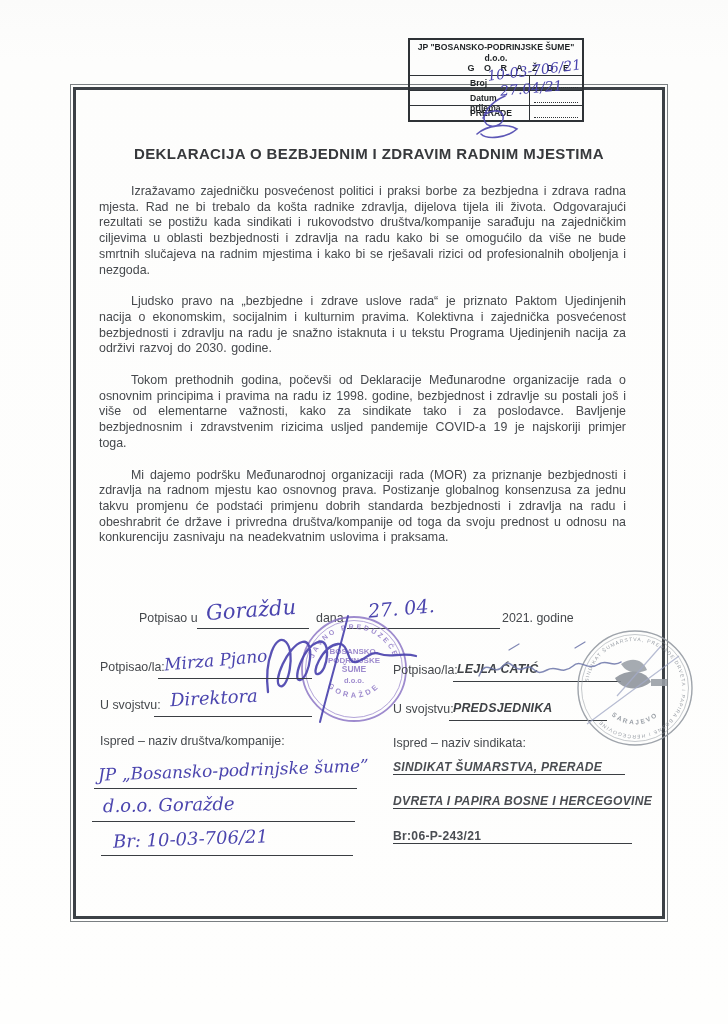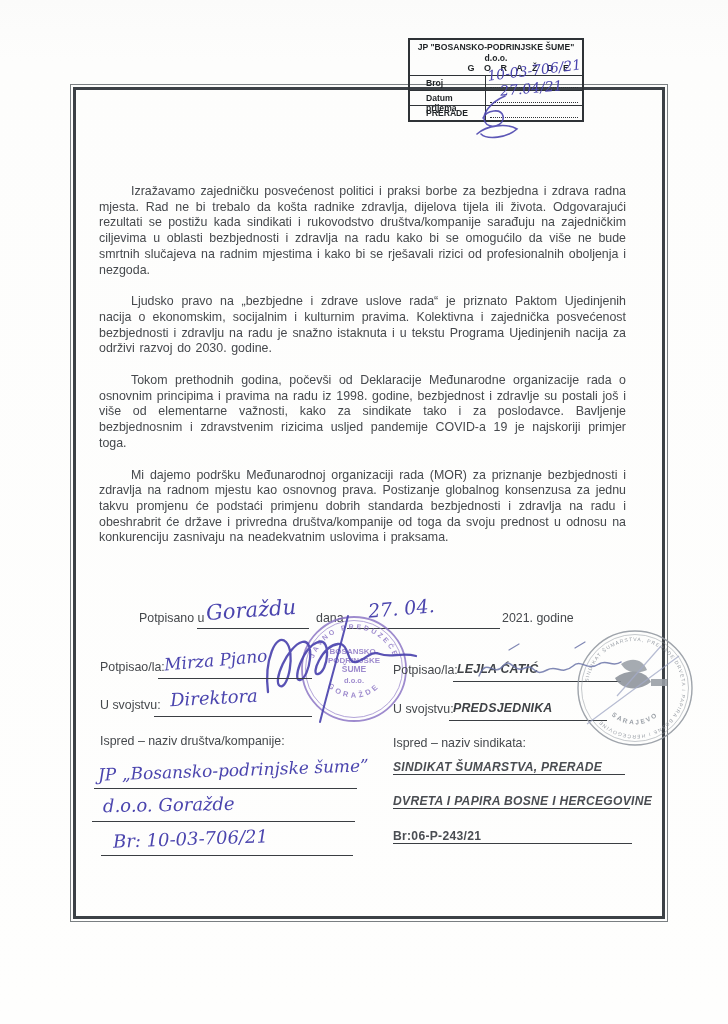--- a/index.html
+++ b/index.html
@@ -9,21 +9,21 @@
     font-family:"Liberation Sans",sans-serif;color:#45484c;
   }
   
   .frame{position:absolute;left:70px;top:84px;width:596px;height:836px;border:1px solid #7a7f82;}
   .frame-inner{position:absolute;inset:2px;border:3px solid #3c4146;}
   
   .receipt{position:absolute;left:408px;top:38px;width:172px;border:2px solid #2e3236;background:transparent;font-size:8.6px;color:#1f2326;}
   .receipt .hdr{padding:2px 1px 1px;text-align:center;font-weight:bold;line-height:10.5px;}
   .receipt .hdr .spread{letter-spacing:3.5px;font-size:9px;padding-left:48px;}
   .rs-row{display:flex;border-top:1.6px solid #2e3236;height:14px;}
-  .rs-label{width:76px;border-right:1.6px solid #2e3236;font-weight:bold;padding:2px 0 0 16px;box-sizing:border-box;}
+  .rs-label{width:76px;border-right:1.6px solid #2e3236;font-weight:bold;padding:2px 0 0 16px;box-sizing:border-box;margin-left:44px;}
   .rs-value{flex:1;position:relative;}
   .rs-dots{position:absolute;left:4px;right:4px;bottom:2px;border-bottom:1.6px dotted #2e3236;}
   
   .title{position:absolute;left:72px;top:145px;width:594px;text-align:center;font-size:15px;font-weight:bold;letter-spacing:.4px;color:#37393c;}
   .bodytext{position:absolute;left:99px;top:184px;width:543px;font-size:12.4px;line-height:15.7px;text-align:justify;word-spacing:1.2px;color:#46494d;}
   .bodytext p{margin:0 16px 16px 0;text-indent:32px;}
   .slogan{position:absolute;left:119px;top:566px;font-size:12.6px;font-weight:bold;color:#3d4043;}
   .lbl{position:absolute;font-size:12.4px;color:#45484c;white-space:nowrap;}
   .uline{position:absolute;border-bottom:1.2px solid #3a3e42;height:0;}
   .typedval{position:absolute;font-size:12.4px;font-weight:bold;font-style:italic;color:#3f4246;white-space:nowrap;letter-spacing:.2px;}
@@ -67,30 +67,31 @@
         </div>
     </div>
   </div>
 
   <div class="hw" style="left:487px;top:62px;font-size:14px;transform:rotate(-7deg);">10-03-706/21</div>
   <div class="hw" style="left:500px;top:80px;font-size:14px;transform:rotate(-5deg);">27.04/21</div>
   <svg class="svgabs" style="left:475px;top:92px;" width="46" height="52" viewBox="0 0 46 52">
     <path d="M30,4 C16,10 6,22 10,30 C14,38 30,34 28,24 C26,16 12,18 8,26 M2,42 C12,33 32,31 42,37 C32,46 12,48 6,42" fill="none" stroke="#4b45ae" stroke-width="1.6" stroke-linecap="round" opacity=".9"></path>
   </svg>
 
+  <div class="title">DEKLARACIJA O BEZBJEDNIM I ZDRAVIM RADNIM MJESTIMA</div>
 
   <div class="bodytext">
     <p>Izražavamo zajedničku posvećenost politici i praksi borbe za bezbjedna i zdrava radna mjesta. Rad ne bi trebalo da košta radnike zdravlja, dijelova tijela ili života. Odgovarajući rezultati se postižu kada sindikati i rukovodstvo društva/kompanije sarađuju na zajedničkim ciljevima u oblasti bezbjednosti i zdravlja na radu kako bi se omogućilo da više ne bude smrtnih slučajeva na radnim mjestima i kako bi se rješavali rizici od profesionalnih oboljenja i nezgoda.</p>
     <p>Ljudsko pravo na „bezbjedne i zdrave uslove rada“ je priznato Paktom Ujedinjenih nacija o ekonomskim, socijalnim i kulturnim pravima. Kolektivna i zajednička posvećenost bezbjednosti i zdravlju na radu je snažno istaknuta i u tekstu Programa Ujedinjenih nacija za održivi razvoj do 2030. godine.</p>
     <p>Tokom prethodnih godina, počevši od Deklaracije Međunarodne organizacije rada o osnovnim principima i pravima na radu iz 1998. godine, bezbjednost i zdravlje su postali još i više od elementarne važnosti, kako za sindikate tako i za poslodavce. Bavljenje bezbjednosnim i zdravstvenim rizicima usljed pandemije COVID-a 19 je najskoriji primjer toga.</p>
     <p>Mi dajemo podršku Međunarodnoj organizaciji rada (MOR) za priznanje bezbjednosti i zdravlja na radnom mjestu kao osnovnog prava. Postizanje globalnog konsenzusa za jednu takvu promjenu će podstaći primjenu dobrih standarda bezbjednosti i zdravlja na radu i obeshrabrit će države i privredna društva/kompanije od toga da svoju prednost u odnosu na konkurenciju zasnivaju na neadekvatnim uslovima i praksama.</p>
   </div>
 
 
-  <div class="lbl" style="left:139px;top:611px;">Potpisano u</div>
+  <div class="lbl" style="left:139px;top:611px;">Potpisao u</div>
   <div class="uline" style="left:197px;top:628px;width:112px;"></div>
   <div class="hw" style="left:206px;top:598px;font-size:21px;transform:rotate(-4deg);">Goraždu</div>
   <div class="lbl" style="left:316px;top:611px;">dana</div>
   <div class="uline" style="left:347px;top:628px;width:153px;"></div>
   <div class="hw" style="left:368px;top:597px;font-size:19px;transform:rotate(-5deg);">27. 04.</div>
   <div class="lbl" style="left:502px;top:611px;">2021. godine</div>
 
   <svg class="svgabs" style="left:299px;top:614px;" width="110" height="110" viewBox="0 0 110 110" opacity="0.82">
     <defs>
       <path id="arcTop" d="M13,57 A42,42 0 0 1 97,57"></path>

